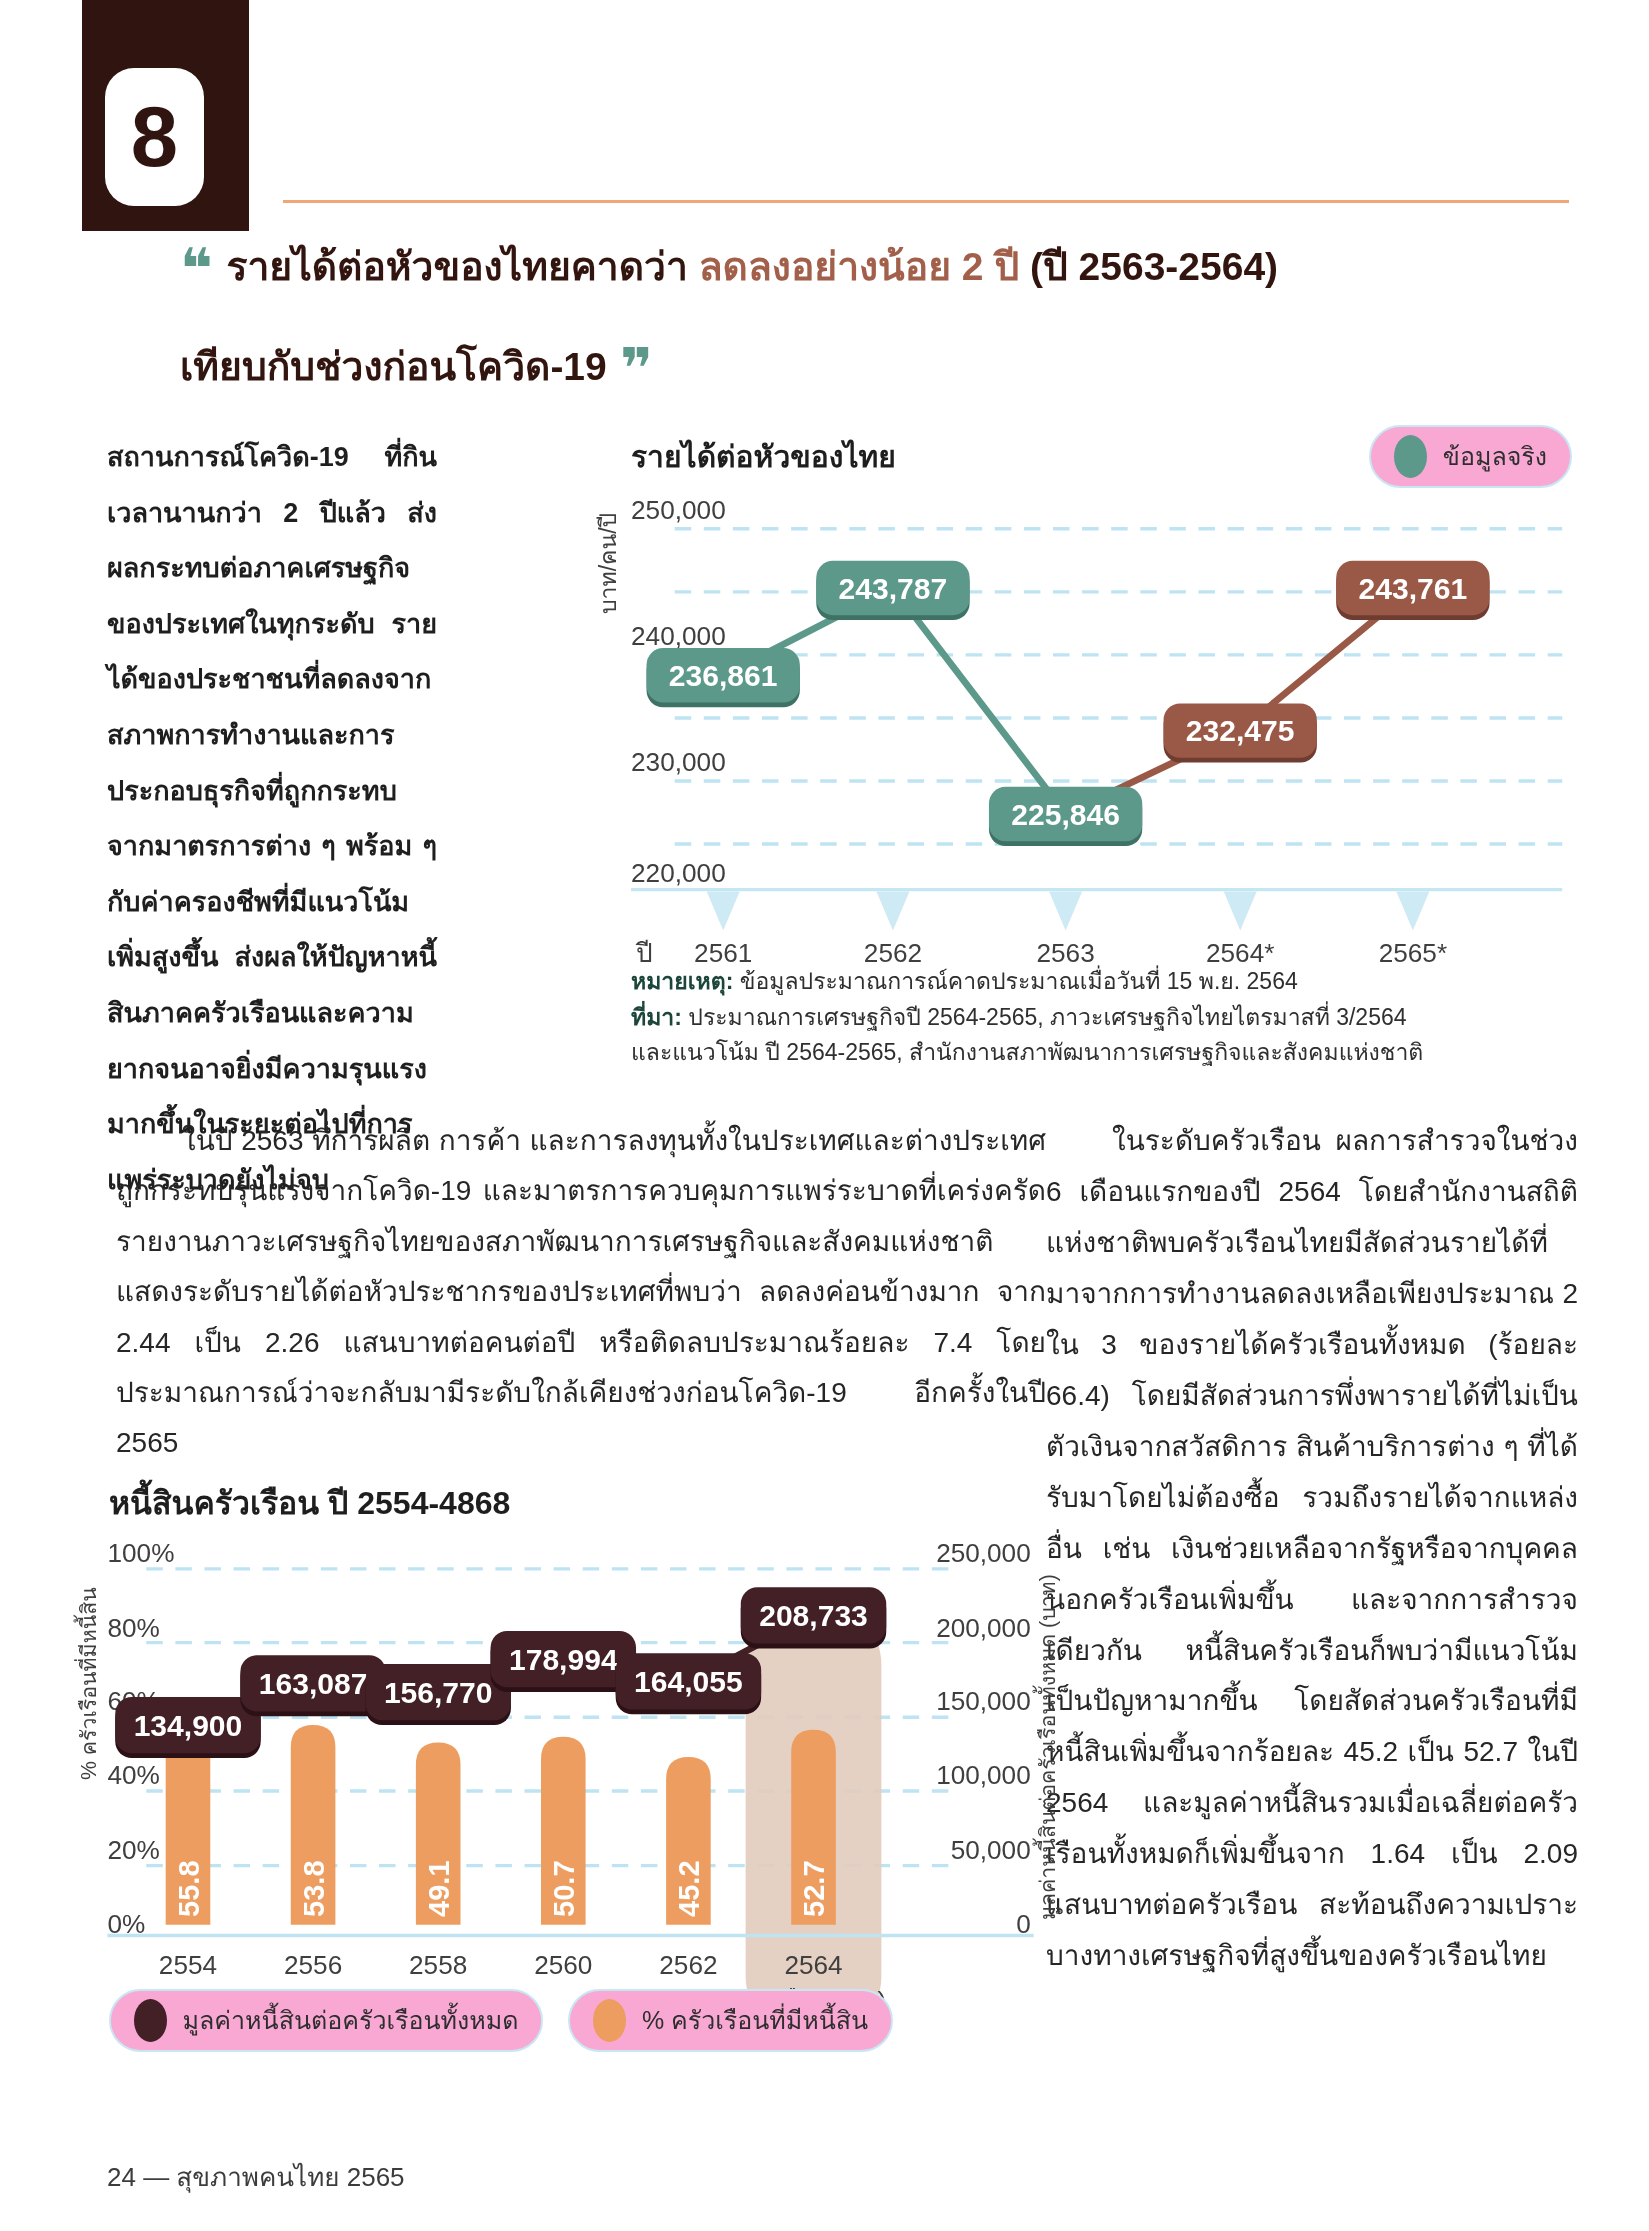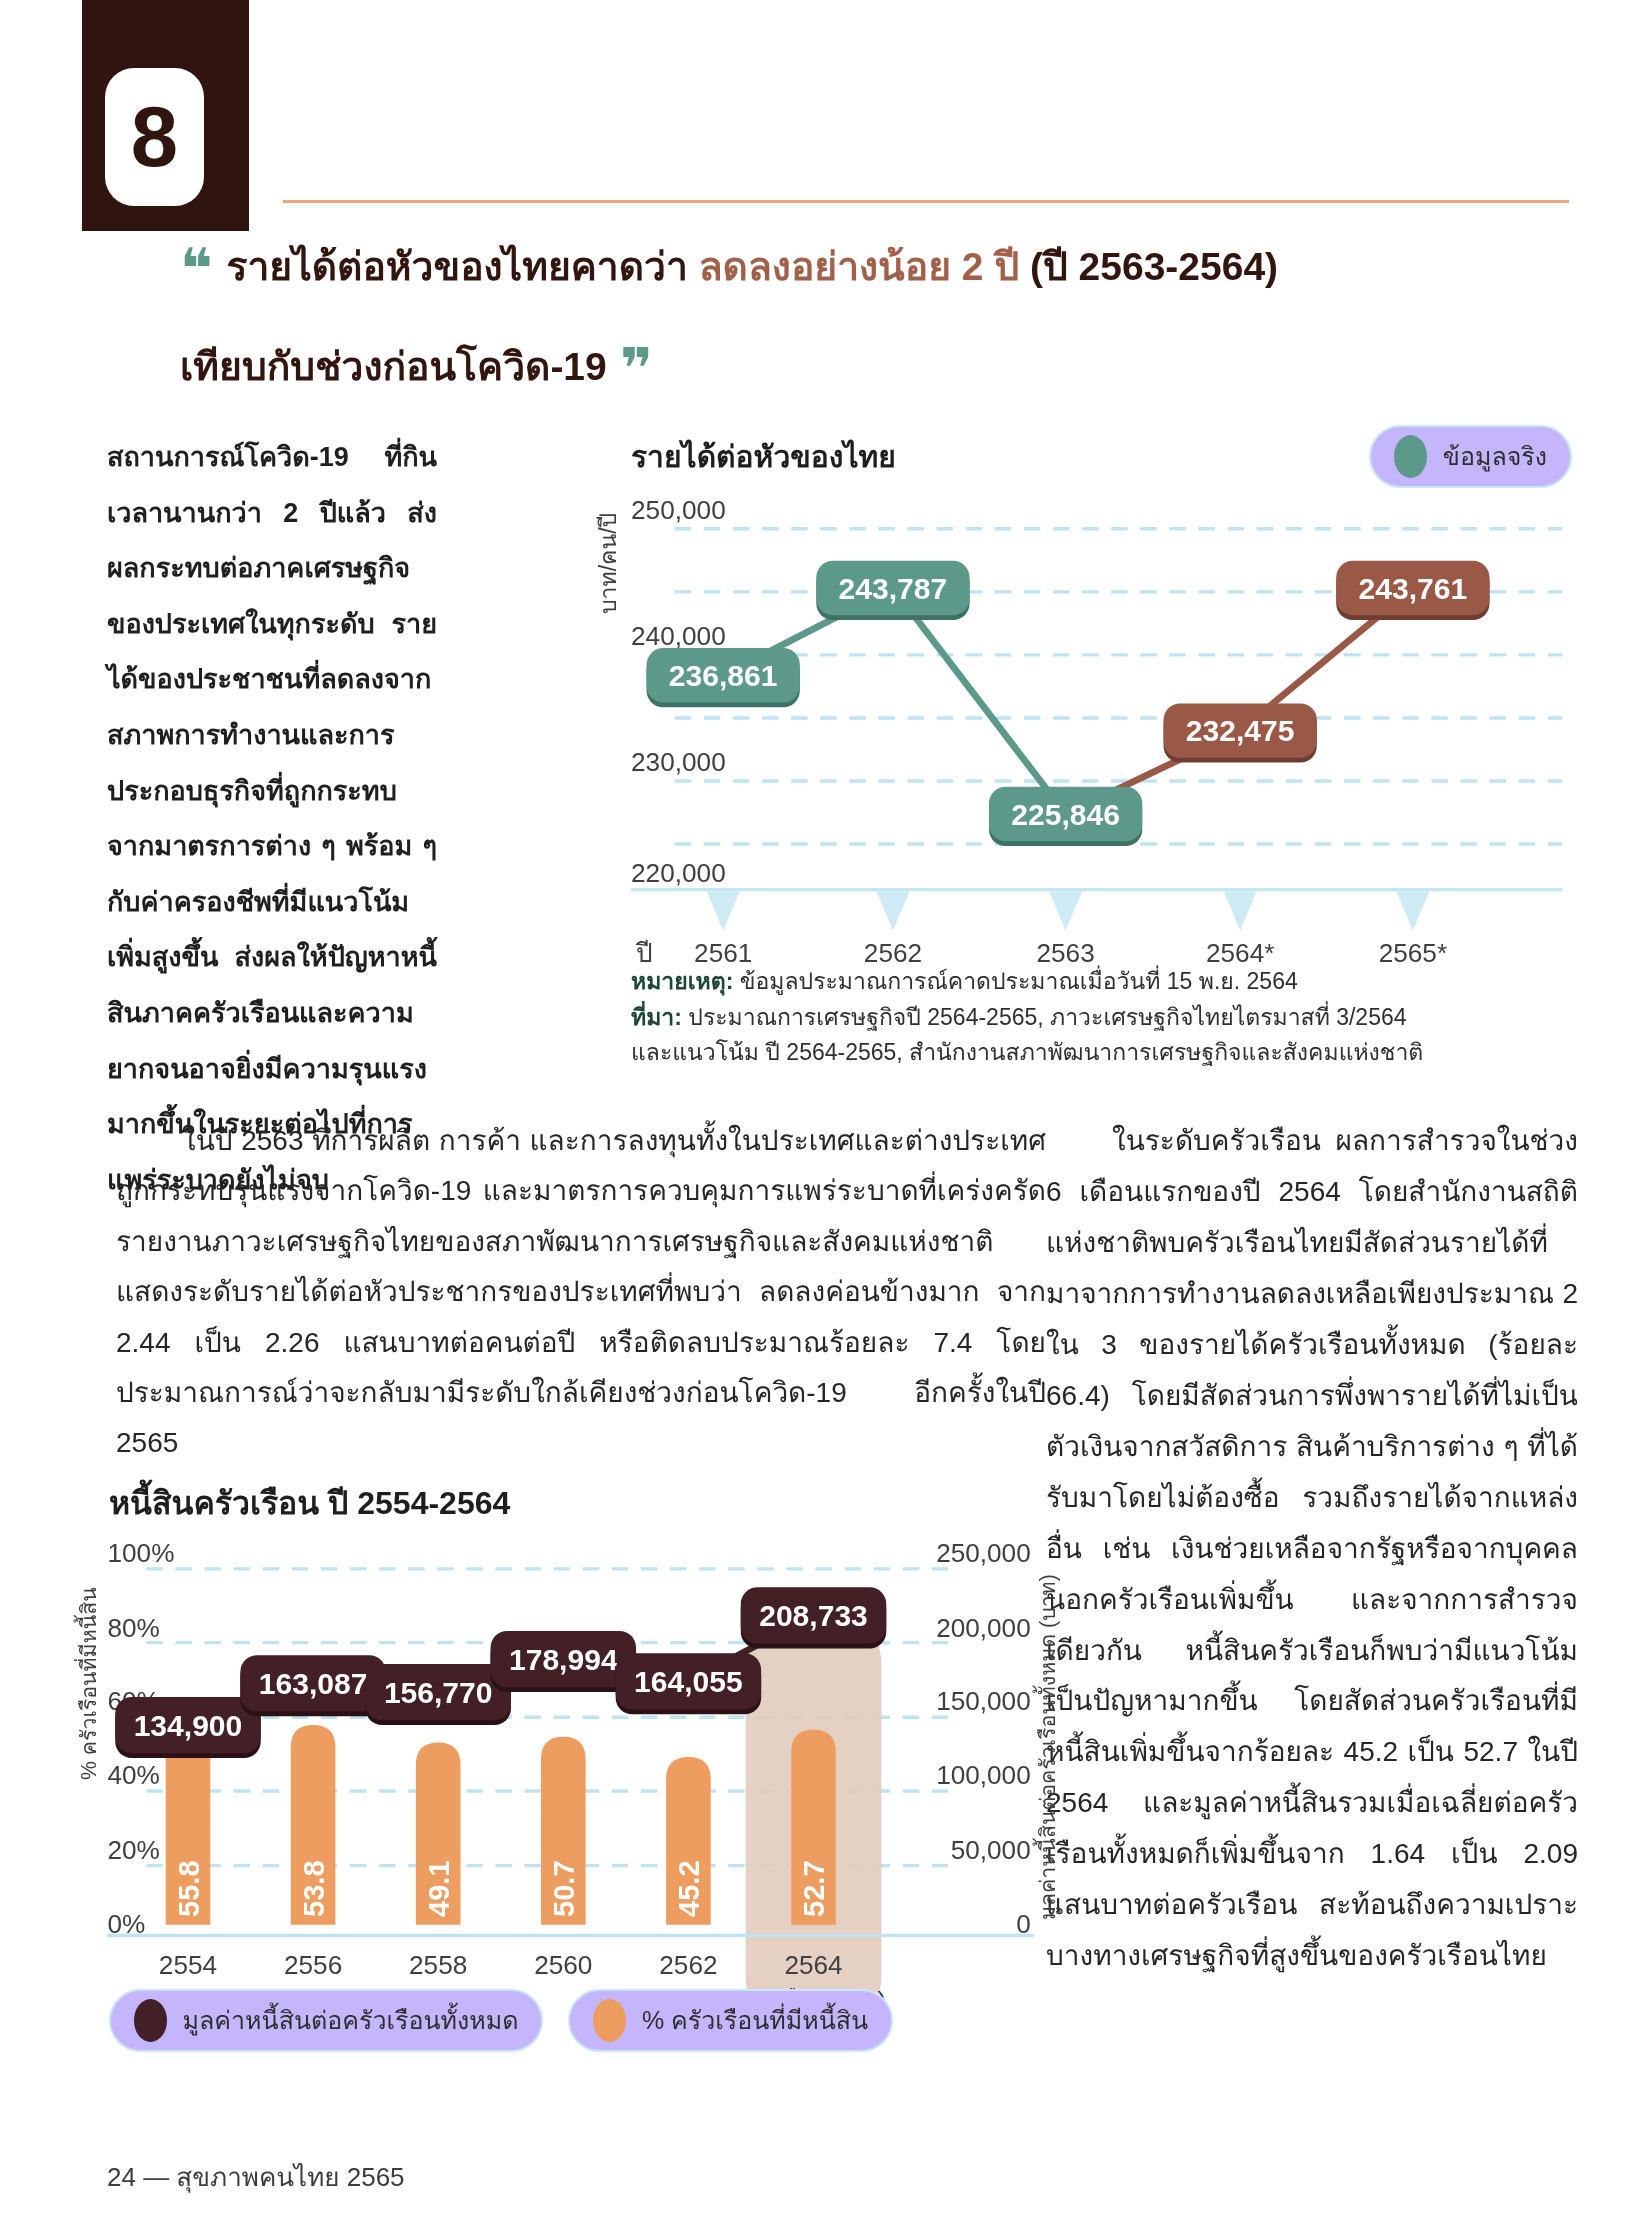--- a/index.html
+++ b/index.html
@@ -21,21 +21,21 @@
   
   .intro-para{position:absolute;left:107px;top:430px;width:330px;font-size:27px;font-weight:700;
         line-height:2.06;color:#1f1f1f;text-align:justify;}
   .mid-para{position:absolute;left:107px;top:1116px;width:930px;font-size:28px;line-height:1.8;
         color:#262626;text-align:justify;text-indent:66px;margin-left:9px;}
   .right-para{position:absolute;left:1046px;top:1116px;width:532px;font-size:28px;line-height:1.82;
         color:#262626;text-align:justify;text-indent:66px;}
   
   .lc-title{position:absolute;left:631px;top:433px;font-size:30px;font-weight:700;color:#1e1e1e;}
   .lc-legend{position:absolute;left:970px;top:425px;width:602px;display:flex;gap:15.5px;justify-content:flex-end;}
-  .legend-pill{display:flex;align-items:center;gap:15.5px;background:#c4b5fd;border:2.9px solid #c9e6f3;
+  .legend-pill{display:flex;align-items:center;gap:15.5px;background:#f9a8d4;border:2.9px solid #c9e6f3;
         border-radius:33px;padding:7.8px 23px;}
   .legend-dot{width:33px;height:43px;border-radius:50%;}
   .legend-label{font-size:25px;color:#2e2e2e;}
   .lc-ylabel{position:absolute;left:590px;top:490px;writing-mode:vertical-rl;transform:rotate(180deg);
         font-size:23px;color:#3f3f3f;height:146px;text-align:center;}
   .lc-svg{position:absolute;left:631px;top:490px;}
   .lc-notes{position:absolute;left:631px;top:964px;font-size:23px;line-height:1.55;color:#2f2f2f;}
   .note-label{font-weight:700;color:#1c463a;}
   
   .bc-title{position:absolute;left:109px;top:1477px;font-size:32px;font-weight:700;color:#1e1e1e;}
@@ -140,21 +140,21 @@
 
   <div class="lc-notes">
     <div><span class="note-label">หมายเหตุ:</span><span> ข้อมูลประมาณการณ์คาดประมาณเมื่อวันที่ 15 พ.ย. 2564</span></div>
     <div><span class="note-label">ที่มา:</span><span> ประมาณการเศรษฐกิจปี 2564-2565, ภาวะเศรษฐกิจไทยไตรมาสที่ 3/2564</span></div>
     <div>และแนวโน้ม ปี 2564-2565, สำนักงานสภาพัฒนาการเศรษฐกิจและสังคมแห่งชาติ</div>
   </div>
 
   <div class="mid-para">ในปี 2563 ที่การผลิต การค้า และการลงทุนทั้งในประเทศและต่างประเทศถูกกระทบรุนแรงจากโควิด-19 และมาตรการควบคุมการแพร่ระบาดที่เคร่งครัด รายงานภาวะเศรษฐกิจไทยของสภาพัฒนาการเศรษฐกิจและสังคมแห่งชาติ แสดงระดับรายได้ต่อหัวประชากรของประเทศที่พบว่า ลดลงค่อนข้างมาก จาก 2.44 เป็น 2.26 แสนบาทต่อคนต่อปี หรือติดลบประมาณร้อยละ 7.4 โดยประมาณการณ์ว่าจะกลับมามีระดับใกล้เคียงช่วงก่อนโควิด-19 อีกครั้งในปี 2565</div>
   <div class="right-para">ในระดับครัวเรือน ผลการสำรวจในช่วง 6 เดือนแรกของปี 2564 โดยสำนักงานสถิติแห่งชาติพบครัวเรือนไทยมีสัดส่วนรายได้ที่มาจากการทำงานลดลงเหลือเพียงประมาณ 2 ใน 3 ของรายได้ครัวเรือนทั้งหมด (ร้อยละ 66.4) โดยมีสัดส่วนการพึ่งพารายได้ที่ไม่เป็นตัวเงินจากสวัสดิการ สินค้าบริการต่าง ๆ ที่ได้รับมาโดยไม่ต้องซื้อ รวมถึงรายได้จากแหล่งอื่น เช่น เงินช่วยเหลือจากรัฐหรือจากบุคคลนอกครัวเรือนเพิ่มขึ้น และจากการสำรวจเดียวกัน หนี้สินครัวเรือนก็พบว่ามีแนวโน้มเป็นปัญหามากขึ้น โดยสัดส่วนครัวเรือนที่มีหนี้สินเพิ่มขึ้นจากร้อยละ 45.2 เป็น 52.7 ในปี 2564 และมูลค่าหนี้สินรวมเมื่อเฉลี่ยต่อครัวเรือนทั้งหมดก็เพิ่มขึ้นจาก 1.64 เป็น 2.09 แสนบาทต่อครัวเรือน สะท้อนถึงความเปราะบางทางเศรษฐกิจที่สูงขึ้นของครัวเรือนไทย</div>
 
-  <div class="bc-title">หนี้สินครัวเรือน ปี 2554-2564</div>
+  <div class="bc-title">หนี้สินครัวเรือน ปี 2554-4868</div>
   <div class="bc-left-label">% ครัวเรือนที่มีหนี้สิน</div>
   <div class="bc-right-label">มูลค่าหนี้สินต่อครัวเรือนทั้งหมด (บาท)</div>
 
   <svg class="bc-svg" width="932" height="514" viewBox="0 0 960 530">
 
     <g stroke="#bee3f2" stroke-width="3.5" stroke-dasharray="17 13">
       <line x1="40" y1="37" x2="880" y2="37"></line>
       <line x1="40" y1="113" x2="880" y2="113"></line>
       <line x1="40" y1="190" x2="880" y2="190"></line>
       <line x1="40" y1="266" x2="880" y2="266"></line>

